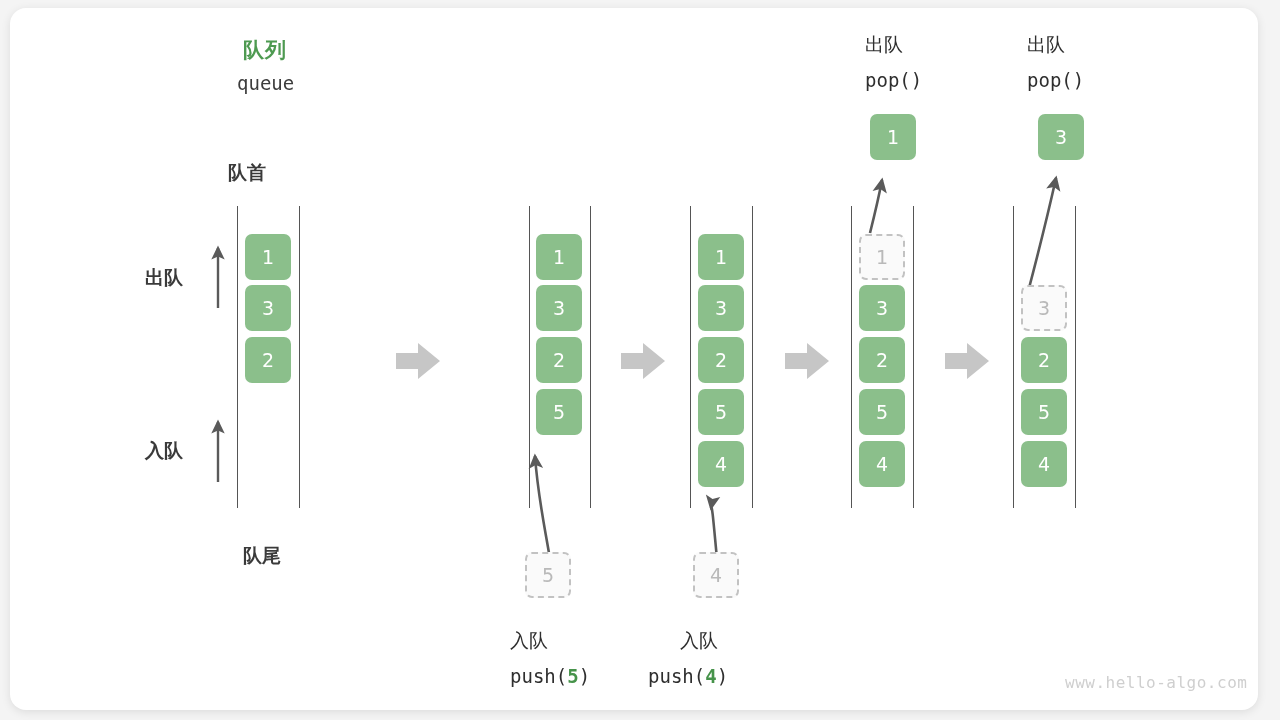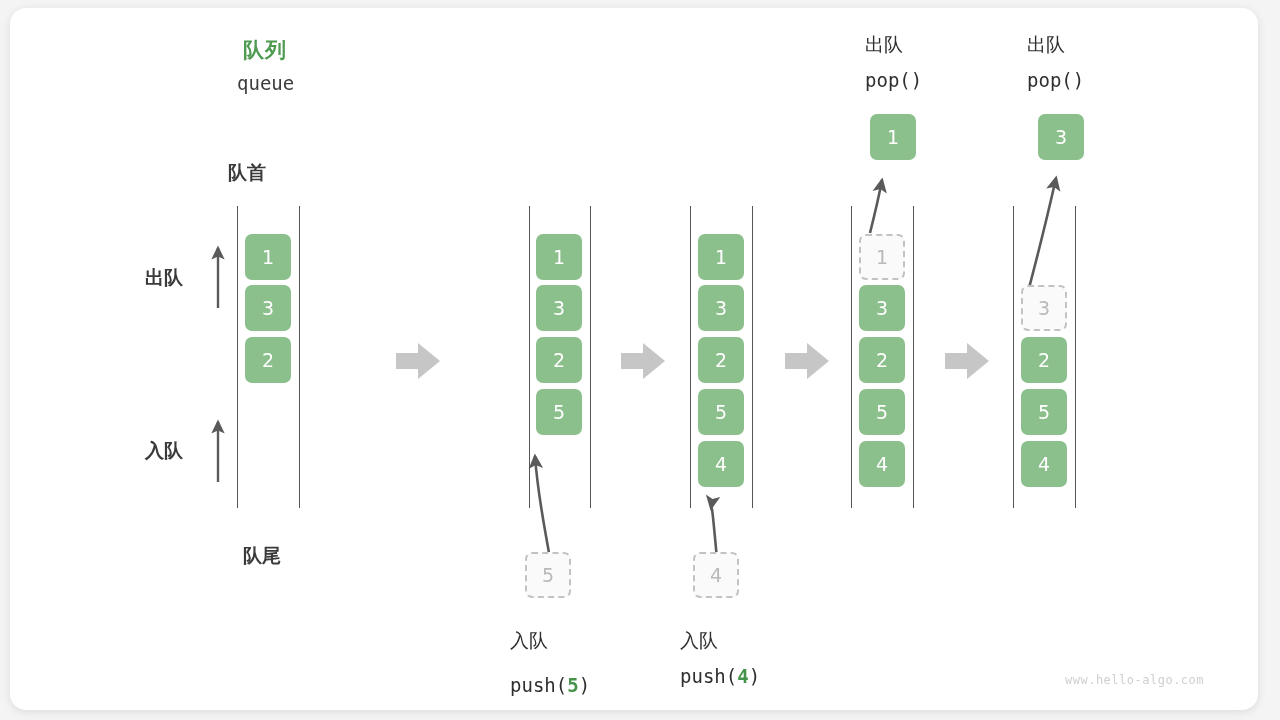--- a/index.html
+++ b/index.html
@@ -68,21 +68,21 @@
   .code-op {
     font-family: "DejaVu Sans Mono", monospace;
     font-size: 19px;
     color: #2f2f2f;
     white-space: nowrap;
   }
   .code-op .num { color: #46934a; font-weight: bold; }
 
   .watermark {
     font-family: "DejaVu Sans Mono", monospace;
-    font-size: 12px;
+    font-size: 16px;
     color: #cfcfcf;
     letter-spacing: 0.5px;
     white-space: nowrap;
   }
 
   
   .rail {
     position: absolute;
     width: 1px;
     background: #555555;
@@ -179,37 +179,37 @@
       <div class="rail" style="left:580px; top:198px; height:302px;"></div>
 
       <div class="cell filled" style="left:526px; top:226px;">1</div>
       <div class="cell filled" style="left:526px; top:277px;">3</div>
       <div class="cell filled" style="left:526px; top:329px;">2</div>
       <div class="cell filled" style="left:526px; top:381px;">5</div>
 
       <div class="cell ghost" style="left:515px; top:544px;">5</div>
 
       <div class="abs cn-op" style="left:500px; top:620px;">入队</div>
-      <div class="abs code-op" style="left:500px; top:657px;margin-top:9px;"><span>push(</span><span class="num">5</span><span>)</span></div>
+      <div class="abs code-op" style="left:500px; top:657px;"><span>push(</span><span class="num">5</span><span>)</span></div>
     </div>
 
     <div class="abs" style="left:0; top:0; width:1260px; height:702px;">
       <div class="rail" style="left:680px; top:198px; height:302px;"></div>
       <div class="rail" style="left:742px; top:198px; height:302px;"></div>
 
       <div class="cell filled" style="left:688px; top:226px;">1</div>
       <div class="cell filled" style="left:688px; top:277px;">3</div>
       <div class="cell filled" style="left:688px; top:329px;">2</div>
       <div class="cell filled" style="left:688px; top:381px;">5</div>
       <div class="cell filled" style="left:688px; top:433px;">4</div>
 
       <div class="cell ghost" style="left:683px; top:544px;">4</div>
 
       <div class="abs cn-op" style="left:670px; top:620px;">入队</div>
-      <div class="abs code-op" style="left:670px; top:657px;text-align:right;"><span>push(</span><span class="num">4</span><span>)</span></div>
+      <div class="abs code-op" style="left:638px; top:657px;text-align:right;"><span>push(</span><span class="num">4</span><span>)</span></div>
     </div>
 
     <div class="abs" style="left:0; top:0; width:1260px; height:702px;">
       <div class="rail" style="left:841px; top:198px; height:302px;"></div>
       <div class="rail" style="left:903px; top:198px; height:302px;"></div>
 
       <div class="cell ghost" style="left:849px; top:226px;">1</div>
       <div class="cell filled" style="left:849px; top:277px;">3</div>
       <div class="cell filled" style="left:849px; top:329px;">2</div>
       <div class="cell filled" style="left:849px; top:381px;">5</div>

